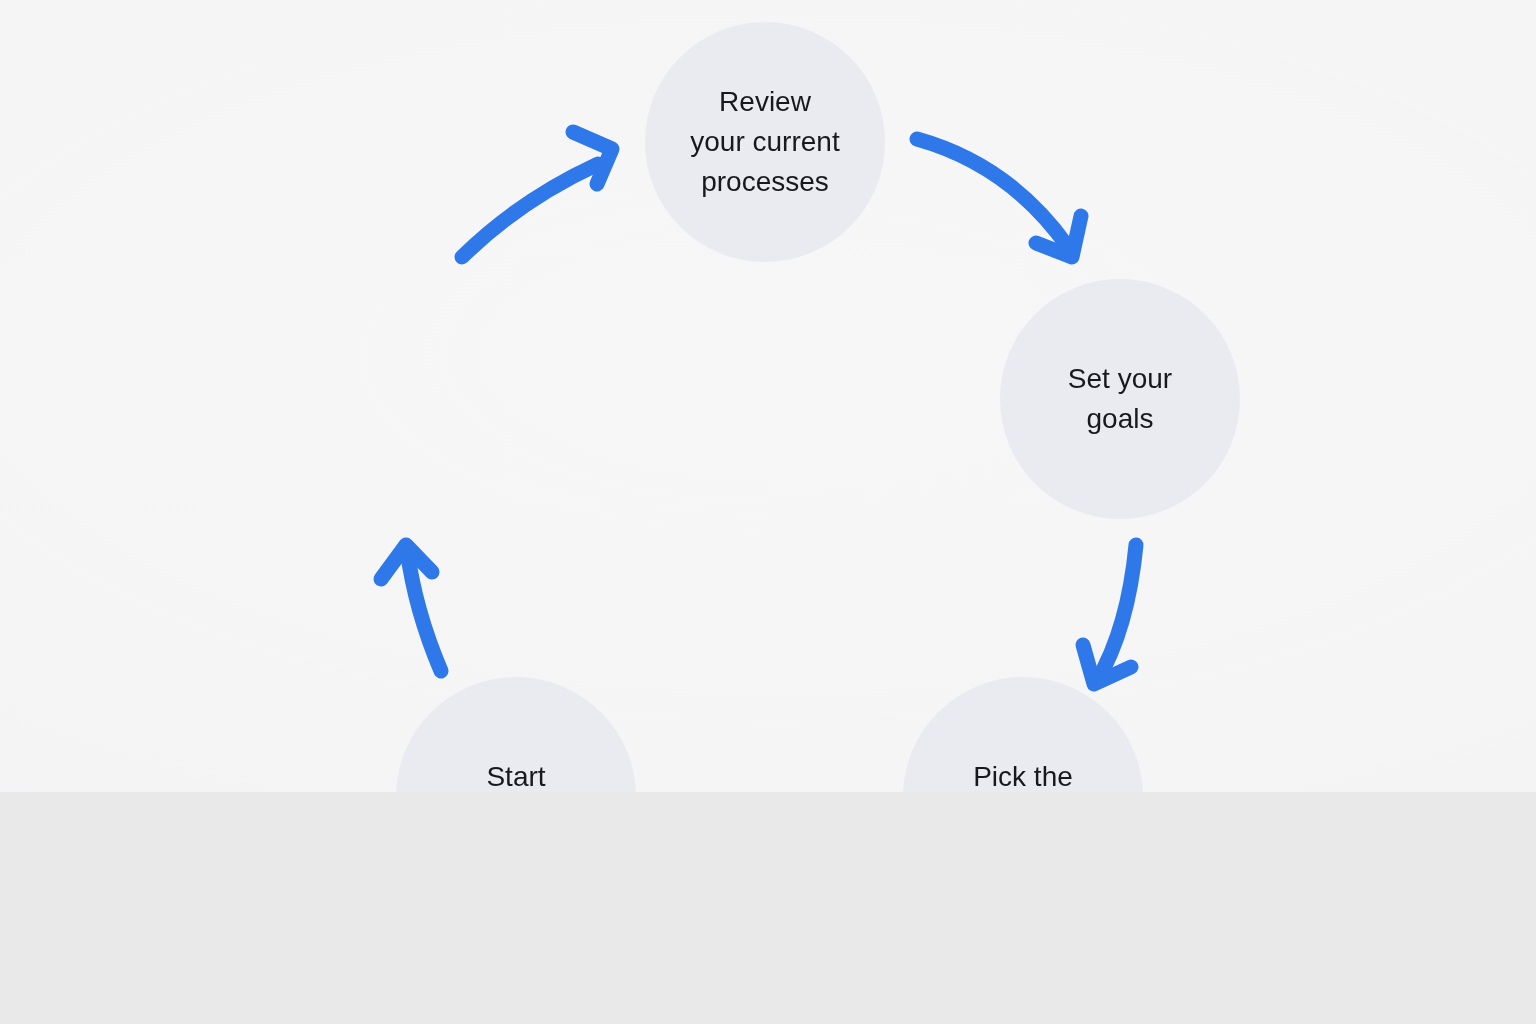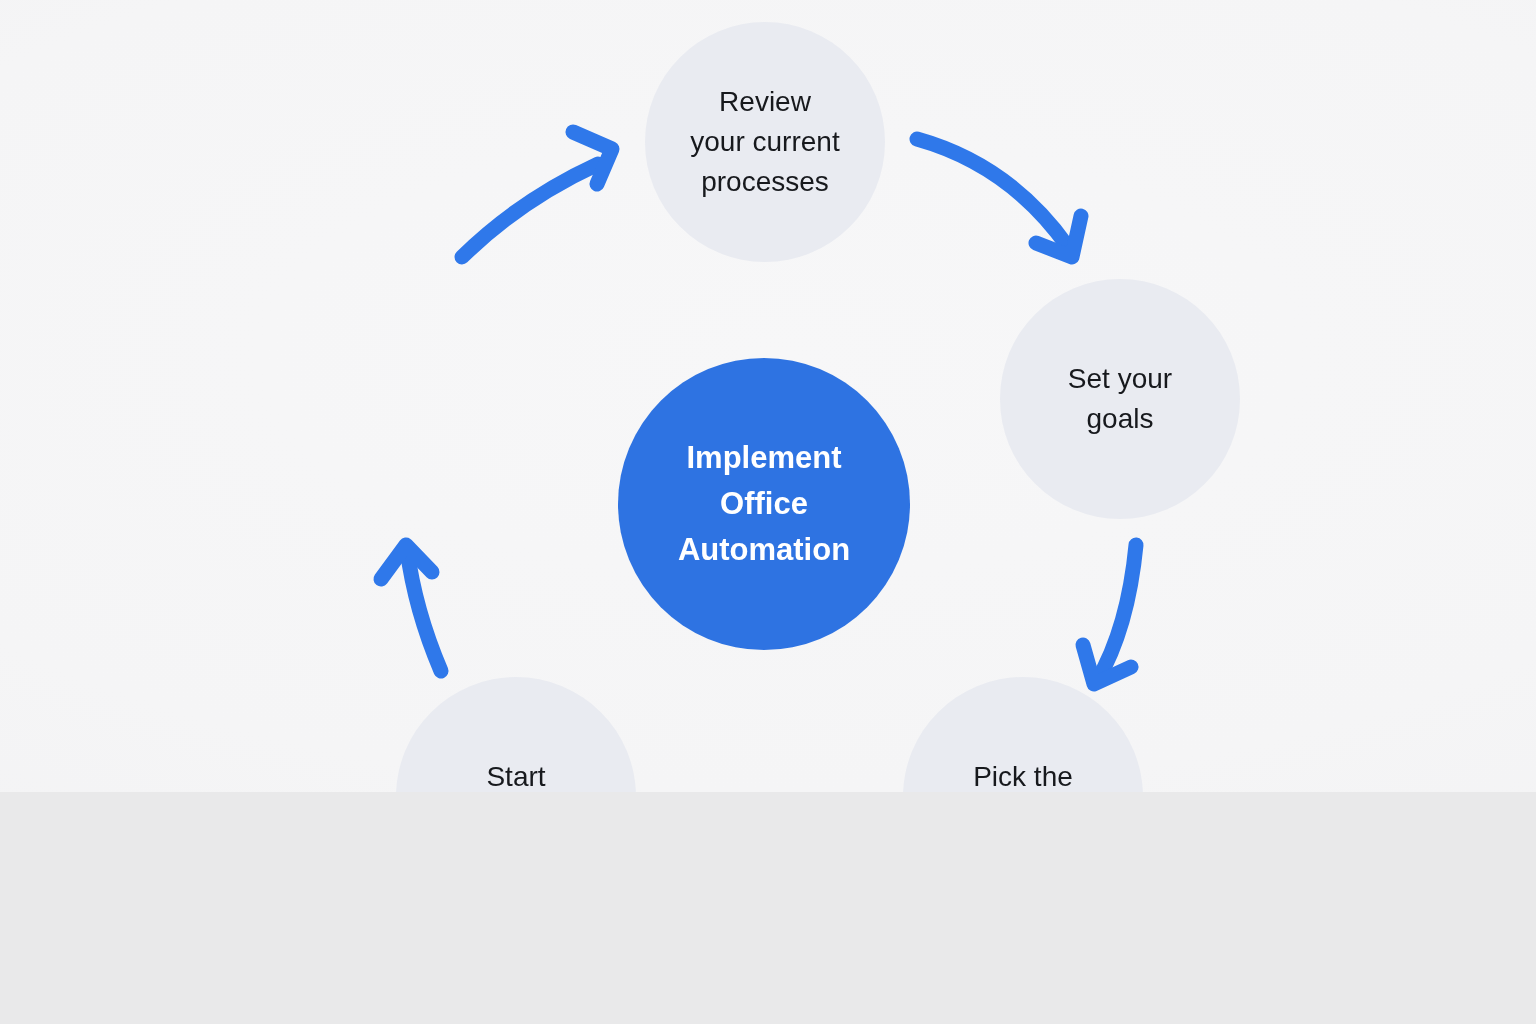--- a/index.html
+++ b/index.html
@@ -88,19 +88,14 @@
     <span class="label">Pick the
 right tools</span>
   </div>
 
   <div class="node node--step pos-small">
     <span class="label">Start
 small</span>
   </div>
 
 
-  <div class="node node--center pos-center">
-    <span class="label">Implement
-Office
-Automation</span>
-  </div>
 
 </div>
 
 </body></html>

